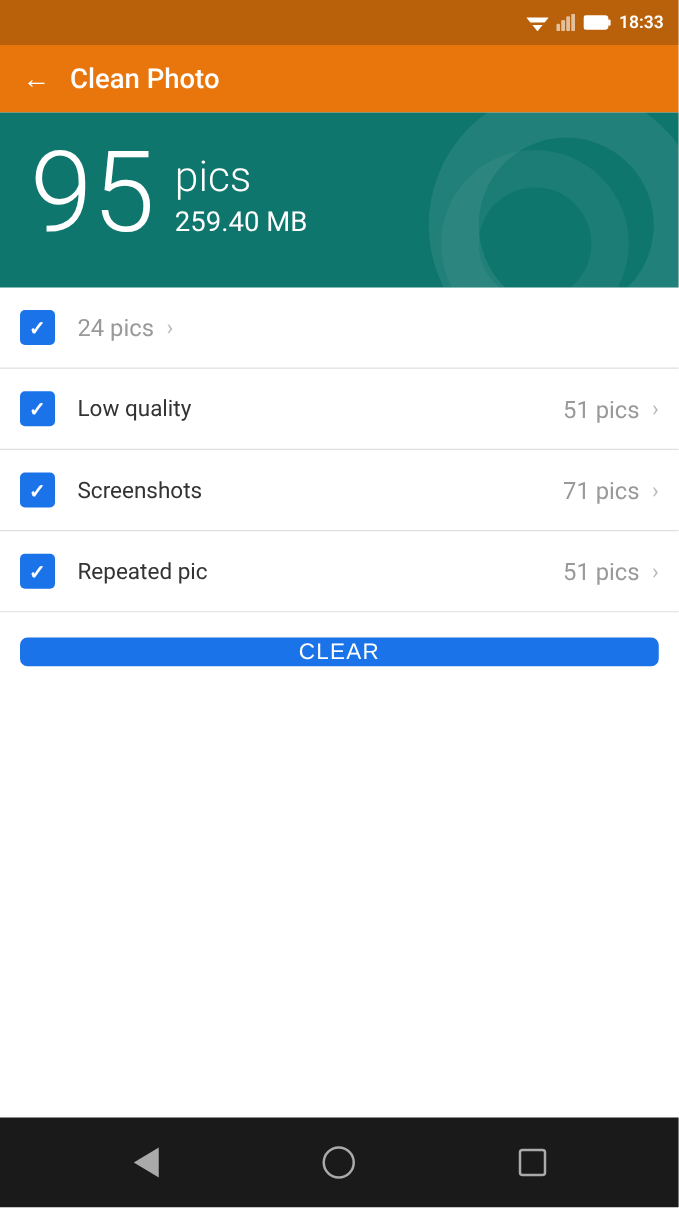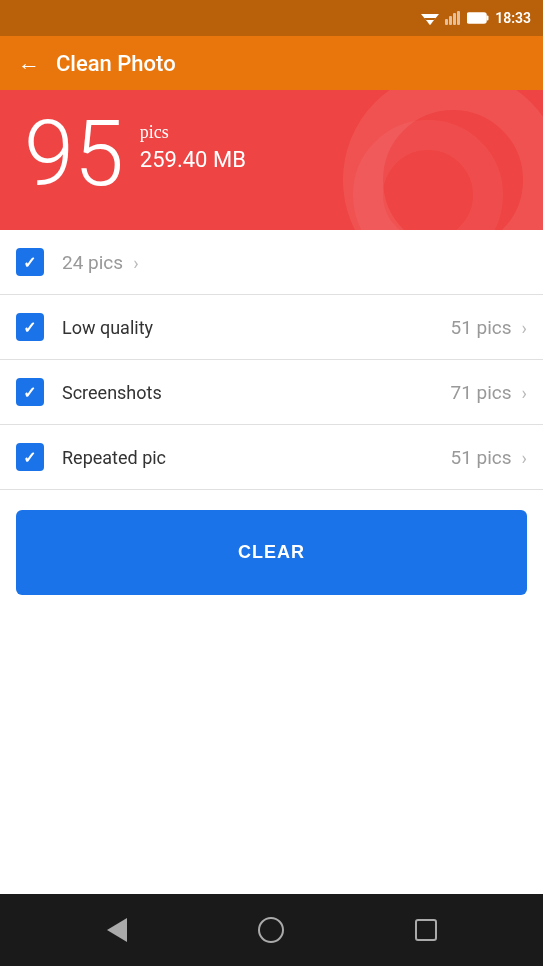--- a/index.html
+++ b/index.html
@@ -55,21 +55,21 @@
     }
 
     .header-title {
       color: white;
       font-size: 22px;
       font-weight: 500;
     }
 
     
     .hero {
-      background: #ef4444;
+      background: #0f766e;
       padding: 20px 24px 30px 24px;
       display: flex;
       flex-direction: row;
       position: relative;
       overflow: hidden;
     }
 
     .hero-watermark {
       position: absolute;
       right: -20px;
@@ -105,23 +105,22 @@
 
     .stats-labels {
       display: flex;
       flex-direction: column;
       justify-content: center;
       padding-top: 12px;
     }
 
     .pics-label {
       color: white;
-      font-size: 18px;
+      font-size: 34px;
       font-weight: 300;
-      font-family: Liberation Serif, serif;
     }
 
     .size-label {
       color: white;
       font-size: 22px;
       font-weight: 400;
       margin-top: 4px;
     }
 
     .scan-finished {
@@ -186,23 +185,23 @@
       padding: 20px 16px;
       background: white;
     }
 
     .clear-button {
       width: 100%;
       background: #1a73e8;
       color: white;
       border: none;
       border-radius: 6px;
-      padding: 32px;
+      padding: 1px;
       font-size: 18px;
-      font-weight: 700;
+      font-weight: 400;
       letter-spacing: 1px;
       cursor: pointer;
     }
 
     
     .content-spacer {
       flex: 1;
       background: white;
     }
 

